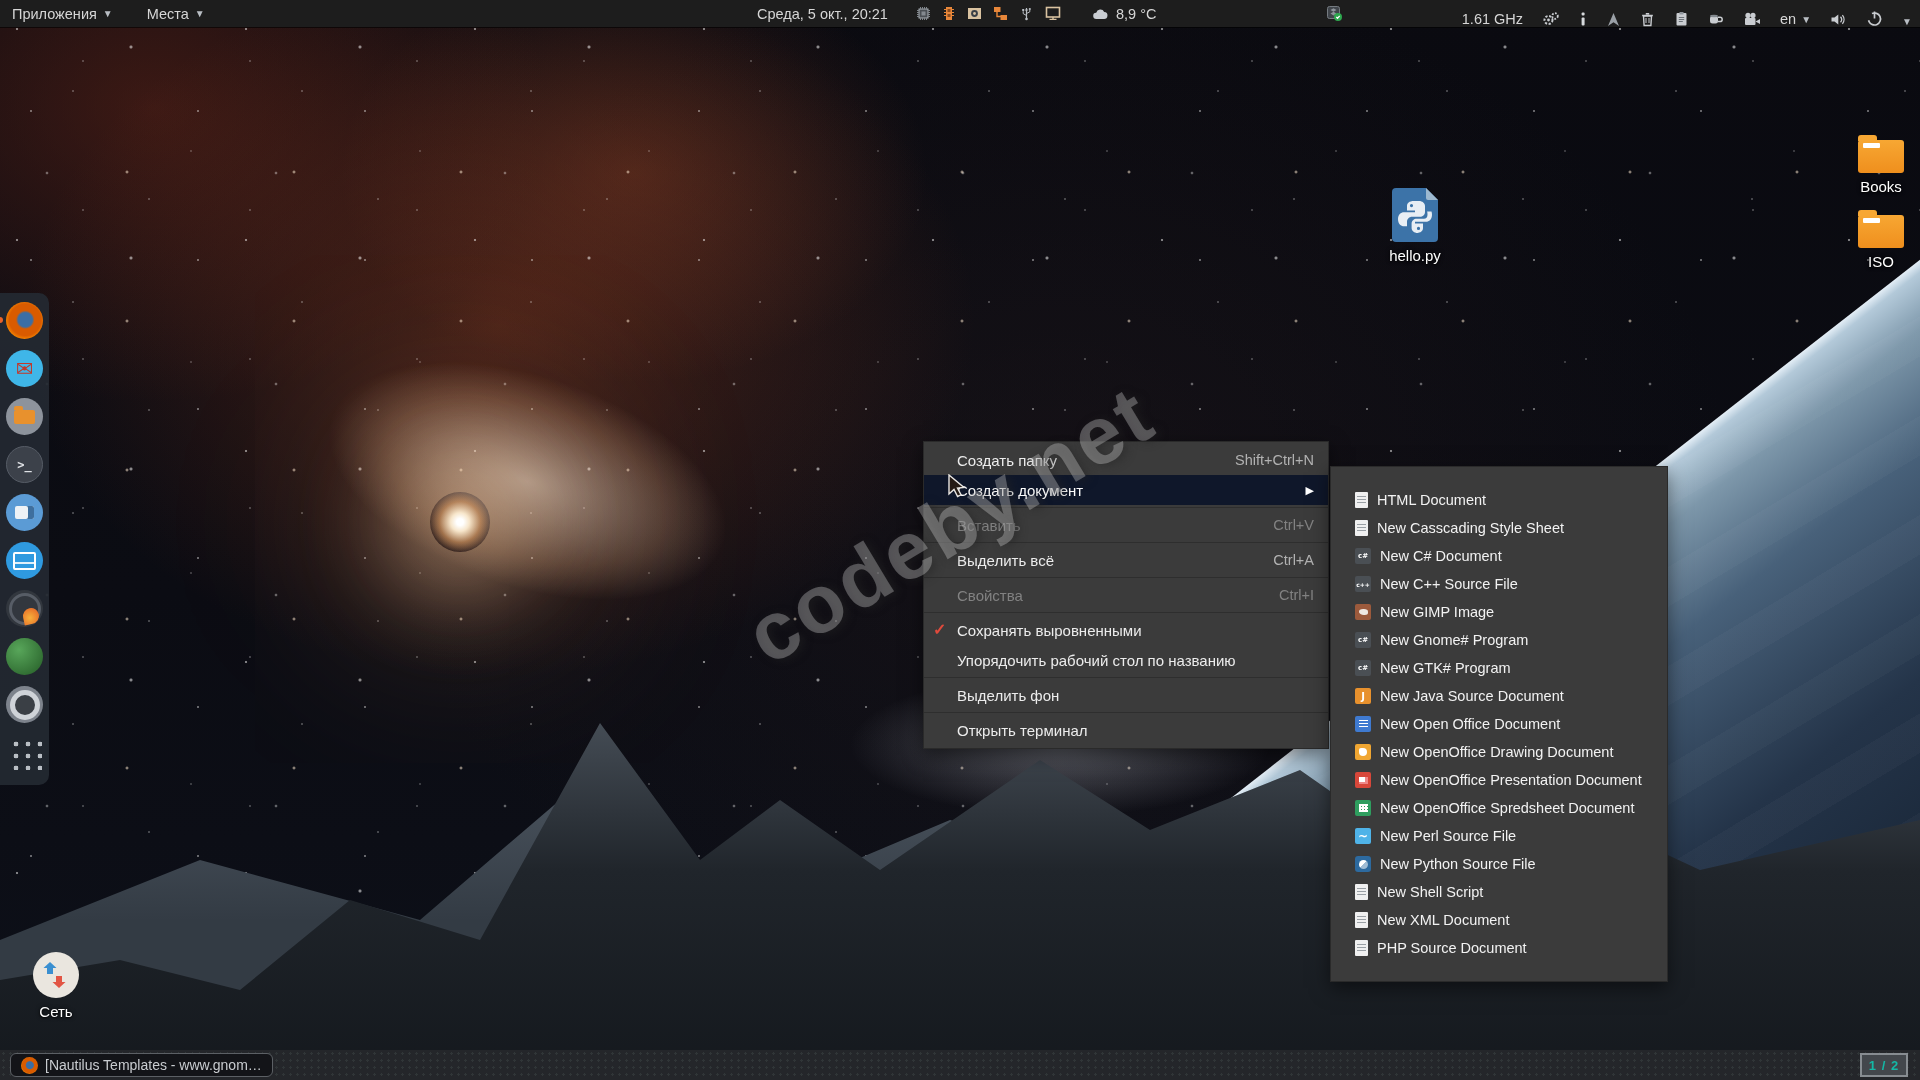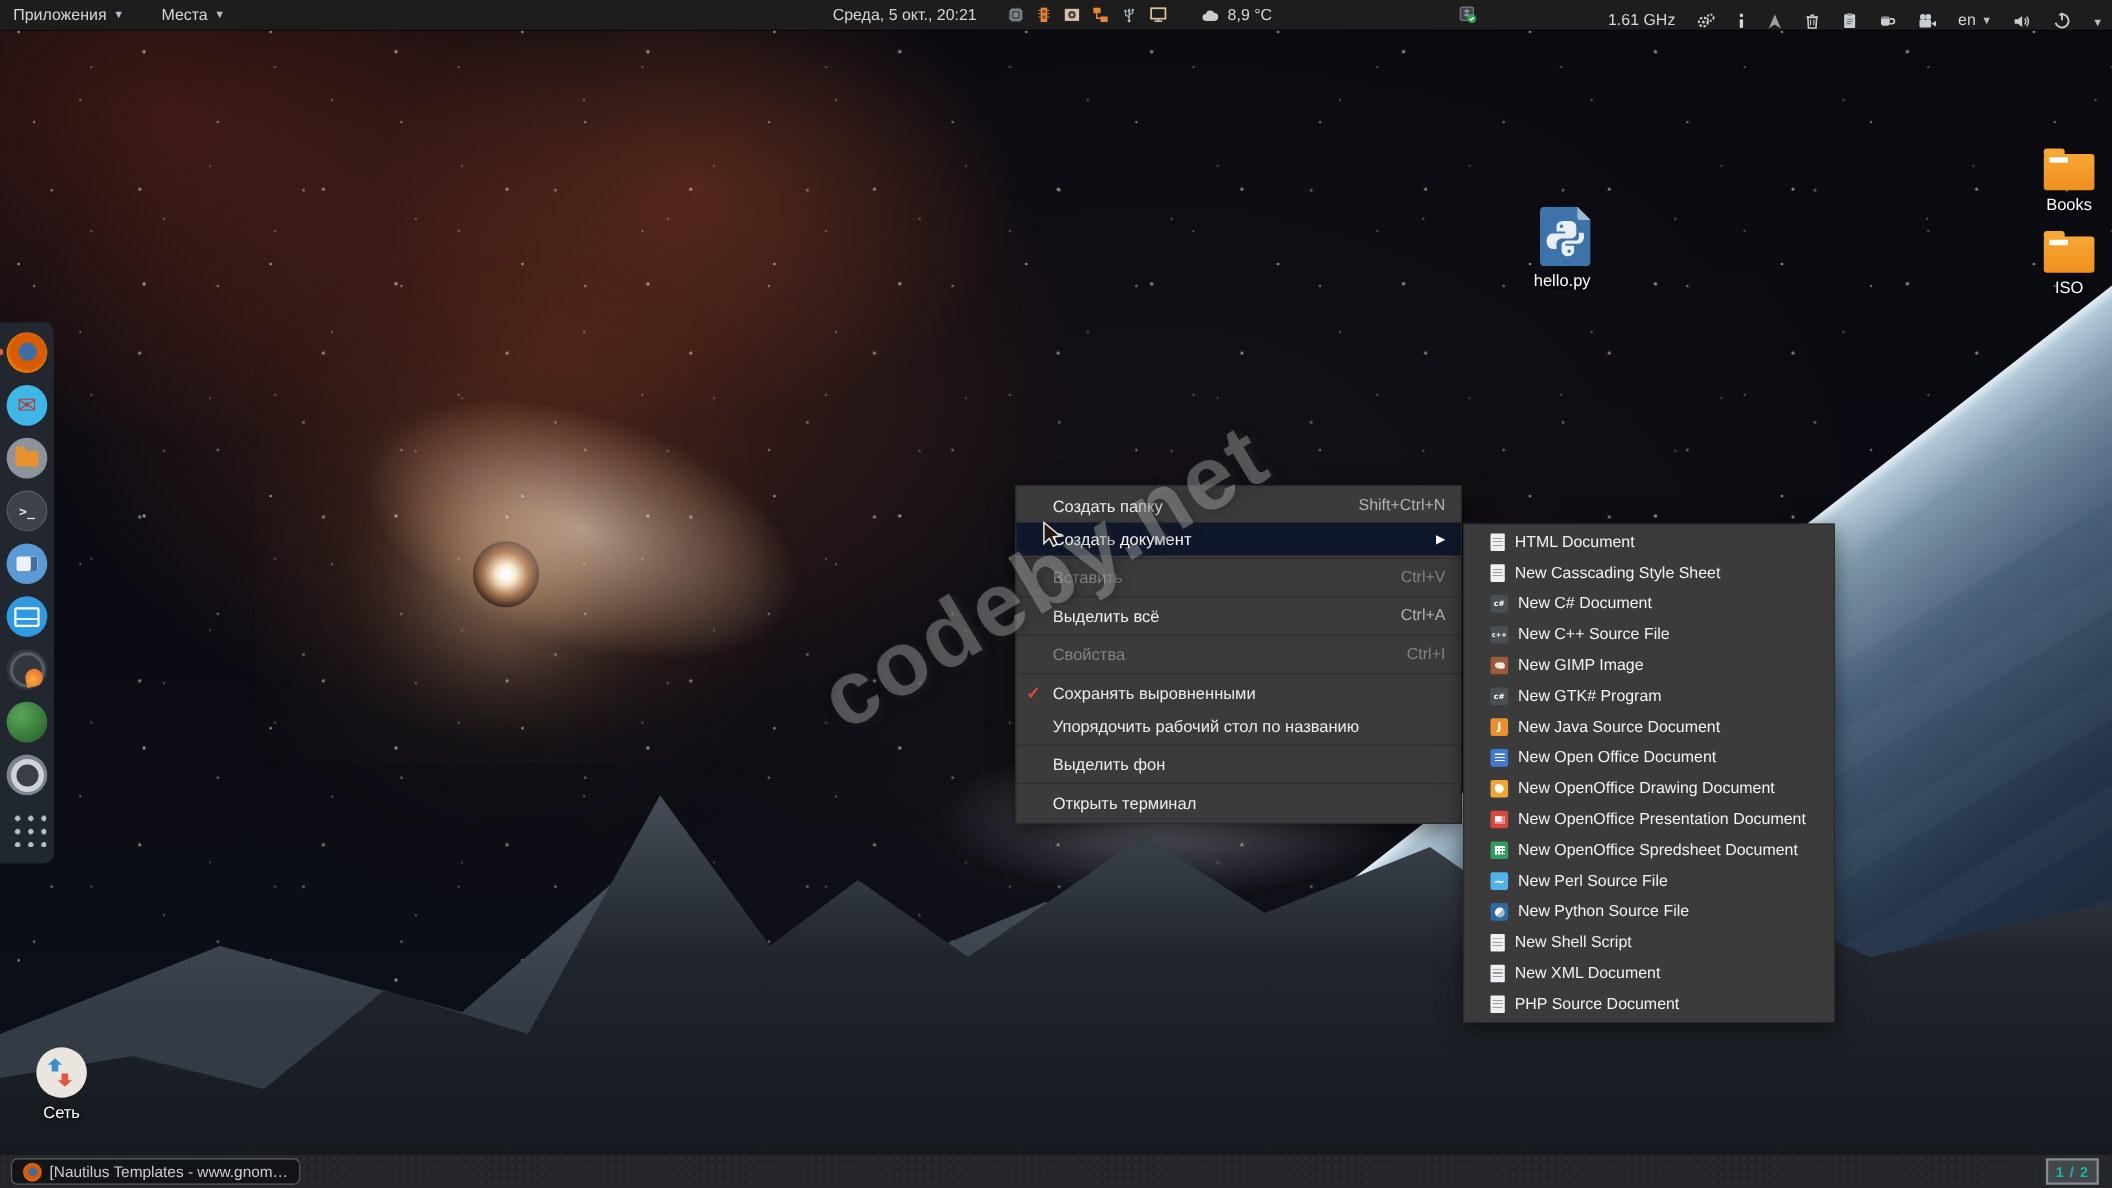--- a/index.html
+++ b/index.html
@@ -109,22 +109,22 @@
       color:#ececec; font-size:15px; }
   .mi-label { flex:1; white-space:nowrap; }
   .mi-accel { color:#b2b2b2; font-size:14.5px; }
   .mi.disabled .mi-label, .mi.disabled .mi-accel { color:#828282; }
   .mi.highlighted { background:#0f172a; color:#fff; }
   .mi-arrow { font-size:11px; color:#fff; }
   .mi-check { position:absolute; left:9px; top:5px; color:#e04a3c; font-size:16px; font-weight:bold; }
   .menu-sep { height:1px; background:#2e2e2e; margin:2px 0; }
 
   
-  .submenu { position:absolute; left:1330px; top:476px; width:338px; background:#3b3b3b;
-      border:1px solid #2a2a2a; z-index:40; padding:2px 0; box-shadow:0 6px 18px rgba(0,0,0,.5); }
+  .submenu { position:absolute; left:1330px; top:466px; width:338px; background:#3b3b3b;
+      border:1px solid #2a2a2a; z-index:40; padding:19px 0; box-shadow:0 6px 18px rgba(0,0,0,.5); }
   .si { height:28px; display:flex; align-items:center; gap:9px; padding:0 10px 0 24px; color:#f2f2f2; font-size:14.5px; }
   .si-label { white-space:nowrap; }
   .fi { width:16px; height:16px; border-radius:2px; flex:none; display:flex; align-items:center; justify-content:center;
       font:bold 7px "DejaVu Sans", sans-serif; color:#fff; position:relative; }
   .fi-doc { width:13px; background:#f0f0f0; border-radius:1px; }
   .fi-doc::after { content:""; width:9px; height:8px;
       background:repeating-linear-gradient(to bottom, #9aa0a5 0 1px, transparent 1px 3px); }
   .fi-csharp { background:#4a4f54; } .fi-csharp::after { content:"c#"; }
   .fi-cpp { background:#4a4f54; } .fi-cpp::after { content:"c++"; font-size:6px; }
   .fi-gimp { background:#9c5a3c; } .fi-gimp::after { content:""; width:9px; height:6px; background:#efe8e2; border-radius:50% 50% 40% 60%; }
@@ -357,21 +357,21 @@
         <span class="di di-green"></span>
       </div>
     <div class="dock-item">
         <span class="di di-media"></span>
       </div>
     <div class="dock-item">
         <span class="di di-grid"></span>
       </div>
   </div>
 
-  <div class="desk-icon" style="left:1384px; top:188px; width:62px;align-items:flex-end;">
+  <div class="desk-icon" style="left:1384px; top:188px; width:62px;">
     <svg width="46" height="54">
         <path d="M0 4a4 4 0 0 1 4-4h30l12 12v38a4 4 0 0 1-4 4H4a4 4 0 0 1-4-4z" fill="#3c73a8"></path>
         <path d="M34 0l12 12H36a2 2 0 0 1-2-2z" fill="#9db9d0"></path>
         <g fill="#e8eef4">
           <path d="M22 13c-5 0-7 2.2-7 5v4.5h8v1.8h-11c-3.2 0-6 2.4-6 7s2.8 7 6 7h3v-4.6c0-2.7 2.3-4.9 5-4.9h8c2.6 0 5-2.1 5-4.8V18c0-2.8-2.6-5-6-5zm-2.5 3a1.6 1.6 0 1 1 0 3.2 1.6 1.6 0 0 1 0-3.2z"></path>
           <path d="M24 45c5 0 7-2.2 7-5v-4.5h-8v-1.8h11c3.2 0 6-2.4 6-7 0-1.2-.2-2.3-.5-3.2h-4.4c.2.6.4 1.6.4 3.2 0 2.9-1.4 4-3.5 4h-7.4c-2.6 0-5 2.1-5 4.8V40c0 2.8 2.6 5 6 5zm2.5-3a1.6 1.6 0 1 1 0-3.2 1.6 1.6 0 0 1 0 3.2z"></path>
         </g>
       </svg>
     <span class="desk-label">hello.py</span>
   </div>
@@ -454,20 +454,24 @@
     <div class="si">
         <span class="fi fi-cpp"></span>
         <span class="si-label">New C++ Source File</span>
       </div>
     <div class="si">
         <span class="fi fi-gimp"></span>
         <span class="si-label">New GIMP Image</span>
       </div>
     <div class="si">
         <span class="fi fi-csharp"></span>
+        <span class="si-label">New Gnome# Program</span>
+      </div>
+    <div class="si">
+        <span class="fi fi-csharp"></span>
         <span class="si-label">New GTK# Program</span>
       </div>
     <div class="si">
         <span class="fi fi-java"></span>
         <span class="si-label">New Java Source Document</span>
       </div>
     <div class="si">
         <span class="fi fi-writer"></span>
         <span class="si-label">New Open Office Document</span>
       </div>

